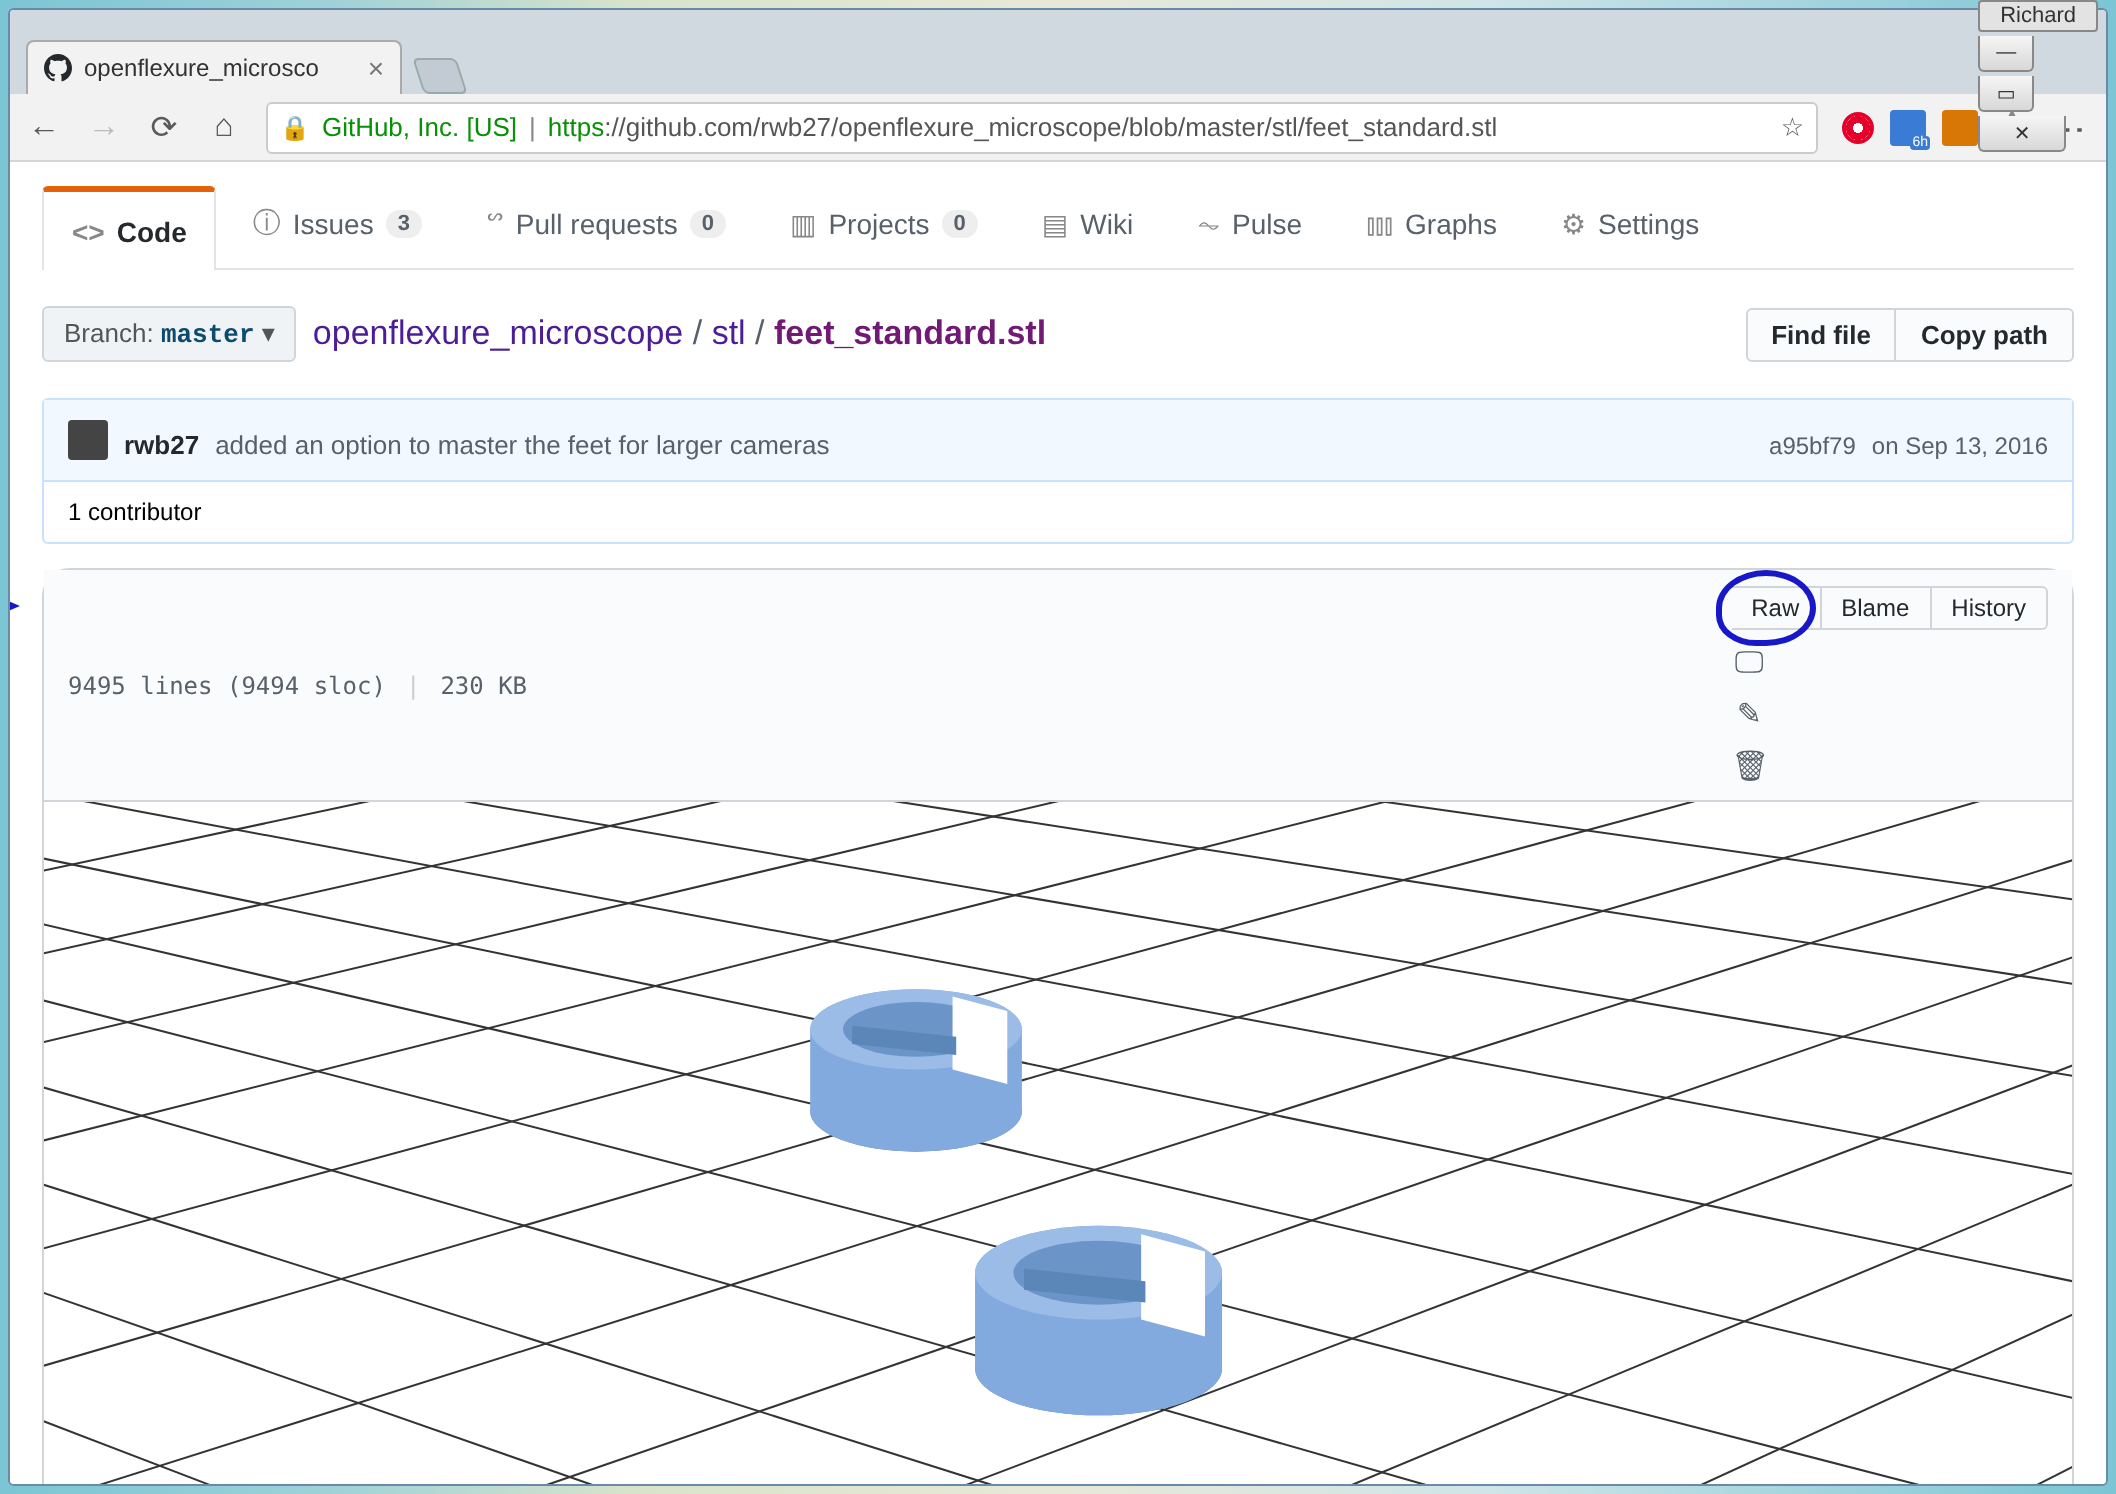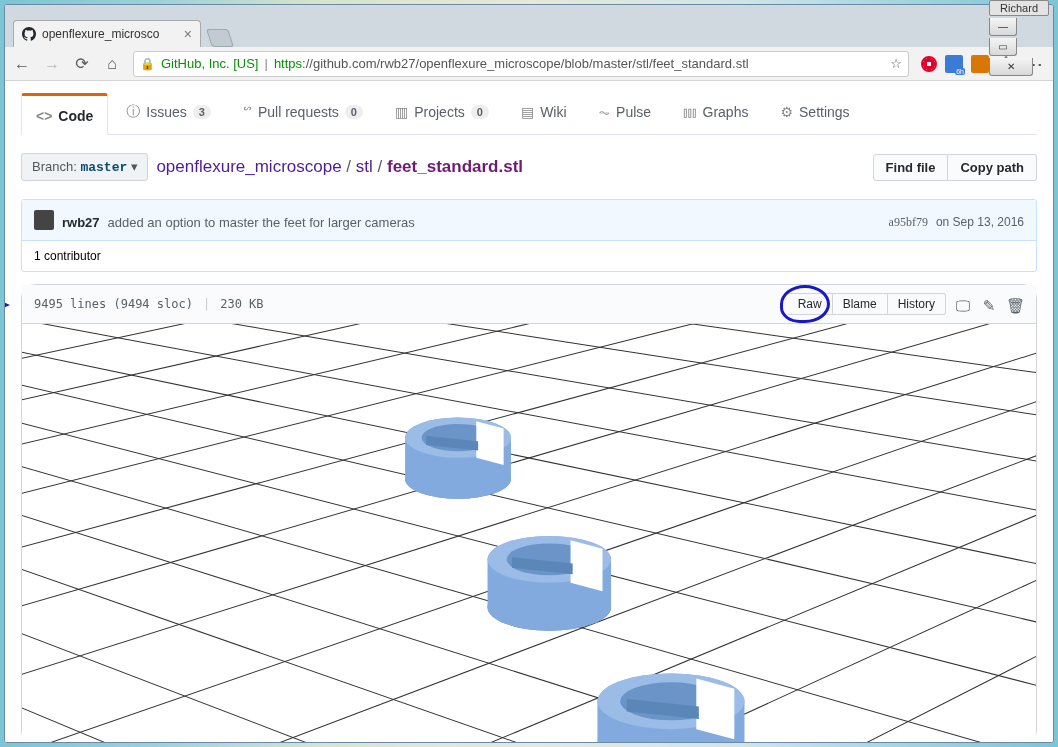--- a/index.html
+++ b/index.html
@@ -224,21 +224,21 @@
   display: flex;
   align-items: flex-end;
   gap: 8px;
   font-size: 13px;
   border-bottom: 1px solid #c8e1ff;
 }
 .avatar { width: 20px; height: 20px; background: #444; border-radius: 2px; }
 .commit-author { font-weight: 600; color: #24292e; }
 .commit-msg { color: #586069; }
 .commit-meta { margin-left: auto; color: #586069; font-size: 12px; display: flex; gap: 8px; }
-.commit-sha { font-family: Liberation Serif, serif; }
+.commit-sha { font-family: Liberation Sans, sans-serif; }
 .commit-footer {
   padding: 8px 12px;
   font-size: 12px;
   color: #000000;
 }
 
 
 .file-box {
   border: 1px solid #d1d5da;
   border-radius: 14px;
@@ -253,23 +253,24 @@
   font-size: 12px;
   color: #586069;
   font-family: SFMono-Regular, Consolas, monospace;
   position: relative;
 }
 .file-info { display: flex; gap: 10px; }
 .file-divider { color: #ccc; }
 .file-actions {
   margin-left: auto;
   display: flex;
-  align-items: flex-end;
+  align-items: flex-start;
   gap: 8px;
   font-family: -apple-system, BlinkMacSystemFont, "Segoe UI", sans-serif;
+  flex-direction: column;
 }
 .btn-group { display: flex; }
 .btn-sm {
   border: 1px solid #d1d5da;
   background: #fafbfc;
   padding: 3px 10px;
   font-size: 12px;
   color: #24292e;
 }
 .btn-sm:not(:first-child) { border-left: none; }

